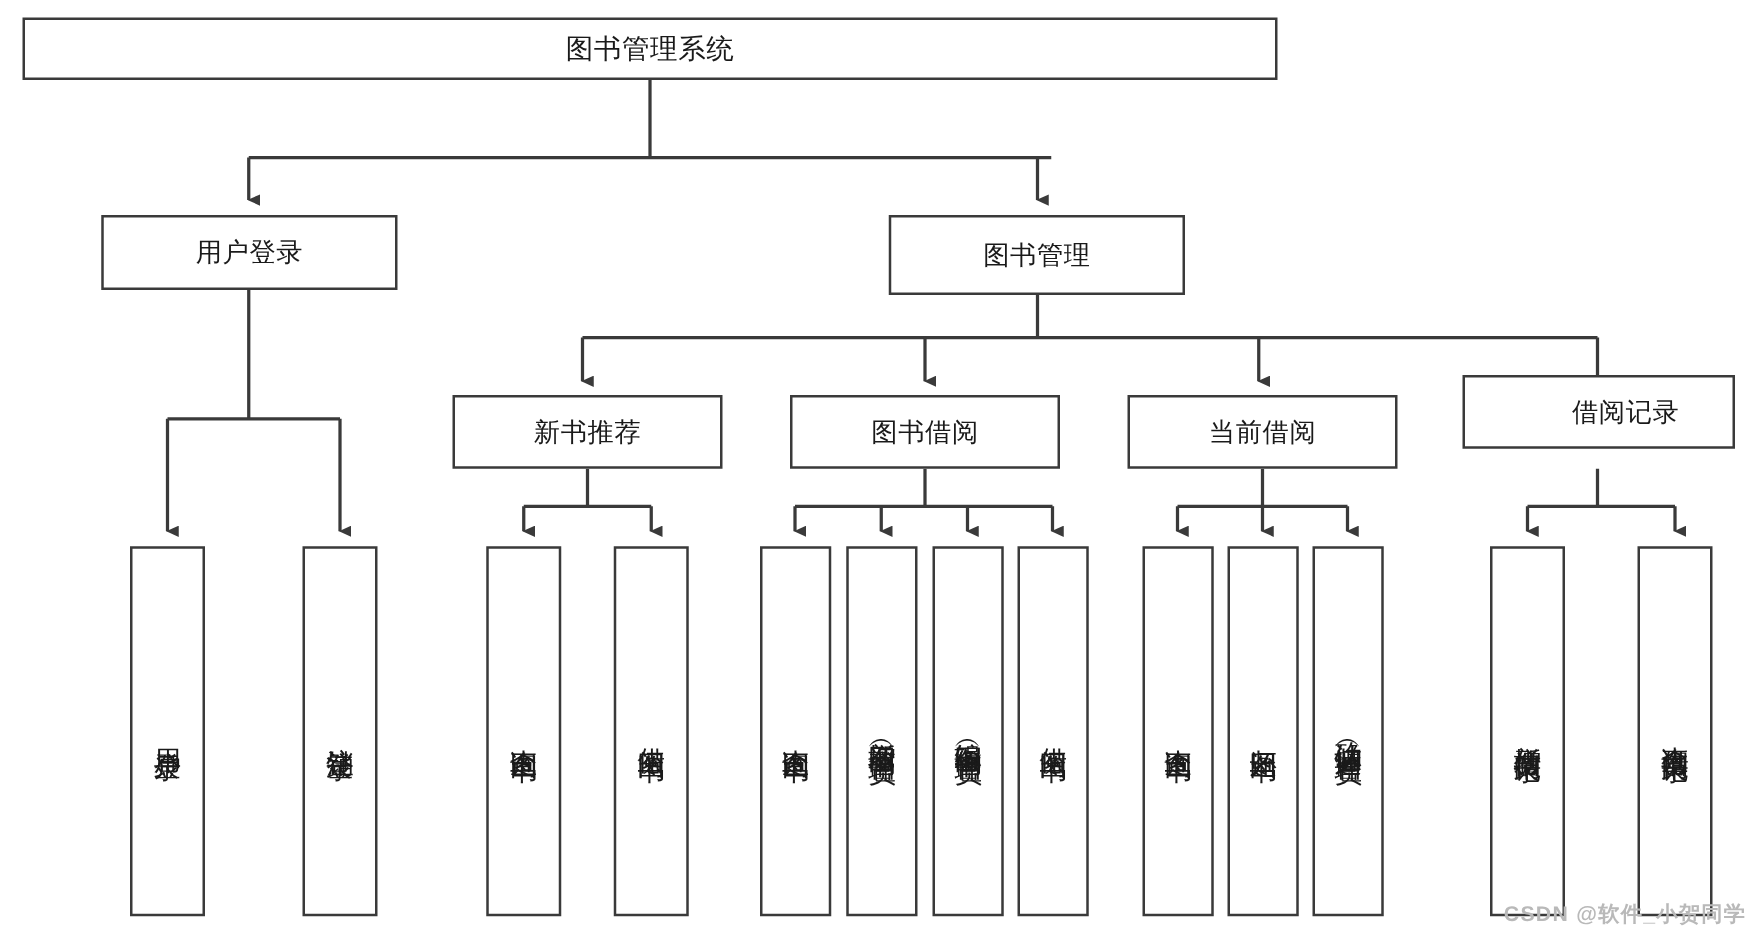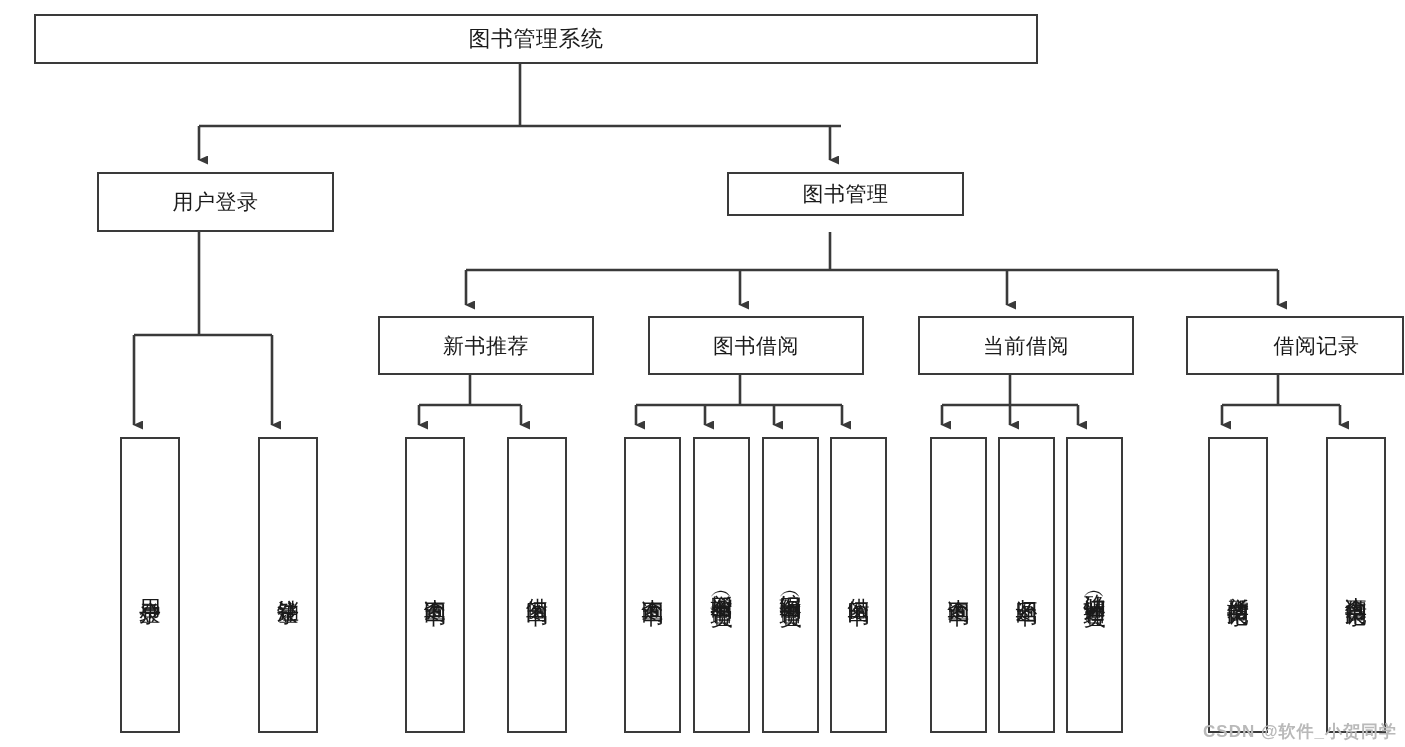--- a/index.html
+++ b/index.html
@@ -29,21 +29,20 @@
   }
   .node {
     position: absolute;
     box-sizing: border-box;
     border: 2.5px solid #3a3a3a;
     background: #ffffff;
     display: flex;
     align-items: center;
     justify-content: center;
     color: #1a1a1a;
-    margin-left: 16px;
   }
   .node-h {
     font-size: 21px;
     letter-spacing: 0.5px;
     white-space: nowrap;
   }
   .node-root .node-h { font-size: 22px; }
   .node-leaf {
     align-items: center;
     justify-content: center;
@@ -124,34 +123,34 @@
     </g>
   </svg>
 
   <div class="node node-root" style="left:18px; top:14px; width:1004px; height:50px;">
     <span class="node-h">图书管理系统</span>
   </div>
 
   <div class="node" style="left:81px; top:172px; width:237px; height:60px;">
     <span class="node-h">用户登录</span>
   </div>
-  <div class="node" style="left:711px; top:172px; width:237px; height:44px;">
+  <div class="node" style="left:711px; top:172px; width:237px; height:64px;">
     <span class="node-h">图书管理</span>
   </div>
 
   <div class="node" style="left:362px; top:316px; width:216px; height:59px;">
     <span class="node-h">新书推荐</span>
   </div>
   <div class="node" style="left:902px; top:316px; width:216px; height:59px;">
     <span class="node-h">当前借阅</span>
   </div>
   <div class="node" style="left:632px; top:316px; width:216px; height:59px;">
     <span class="node-h">图书借阅</span>
   </div>
-  <div class="node" style="left:1170px; top:316px; width:218px; height:59px;padding-left:43px;">
+  <div class="node" style="left:1170px; top:300px; width:218px; height:59px;padding-left:43px;">
     <span class="node-h">借阅记录</span>
   </div>
 
   <div class="node node-leaf" style="left:104px; top:437px; width:60px; height:296px;">
     <span class="vtext">用户登录</span>
   </div>
   <div class="node node-leaf" style="left:242px; top:437px; width:60px; height:296px;">
     <span class="vtext">注销登录</span>
   </div>
 

